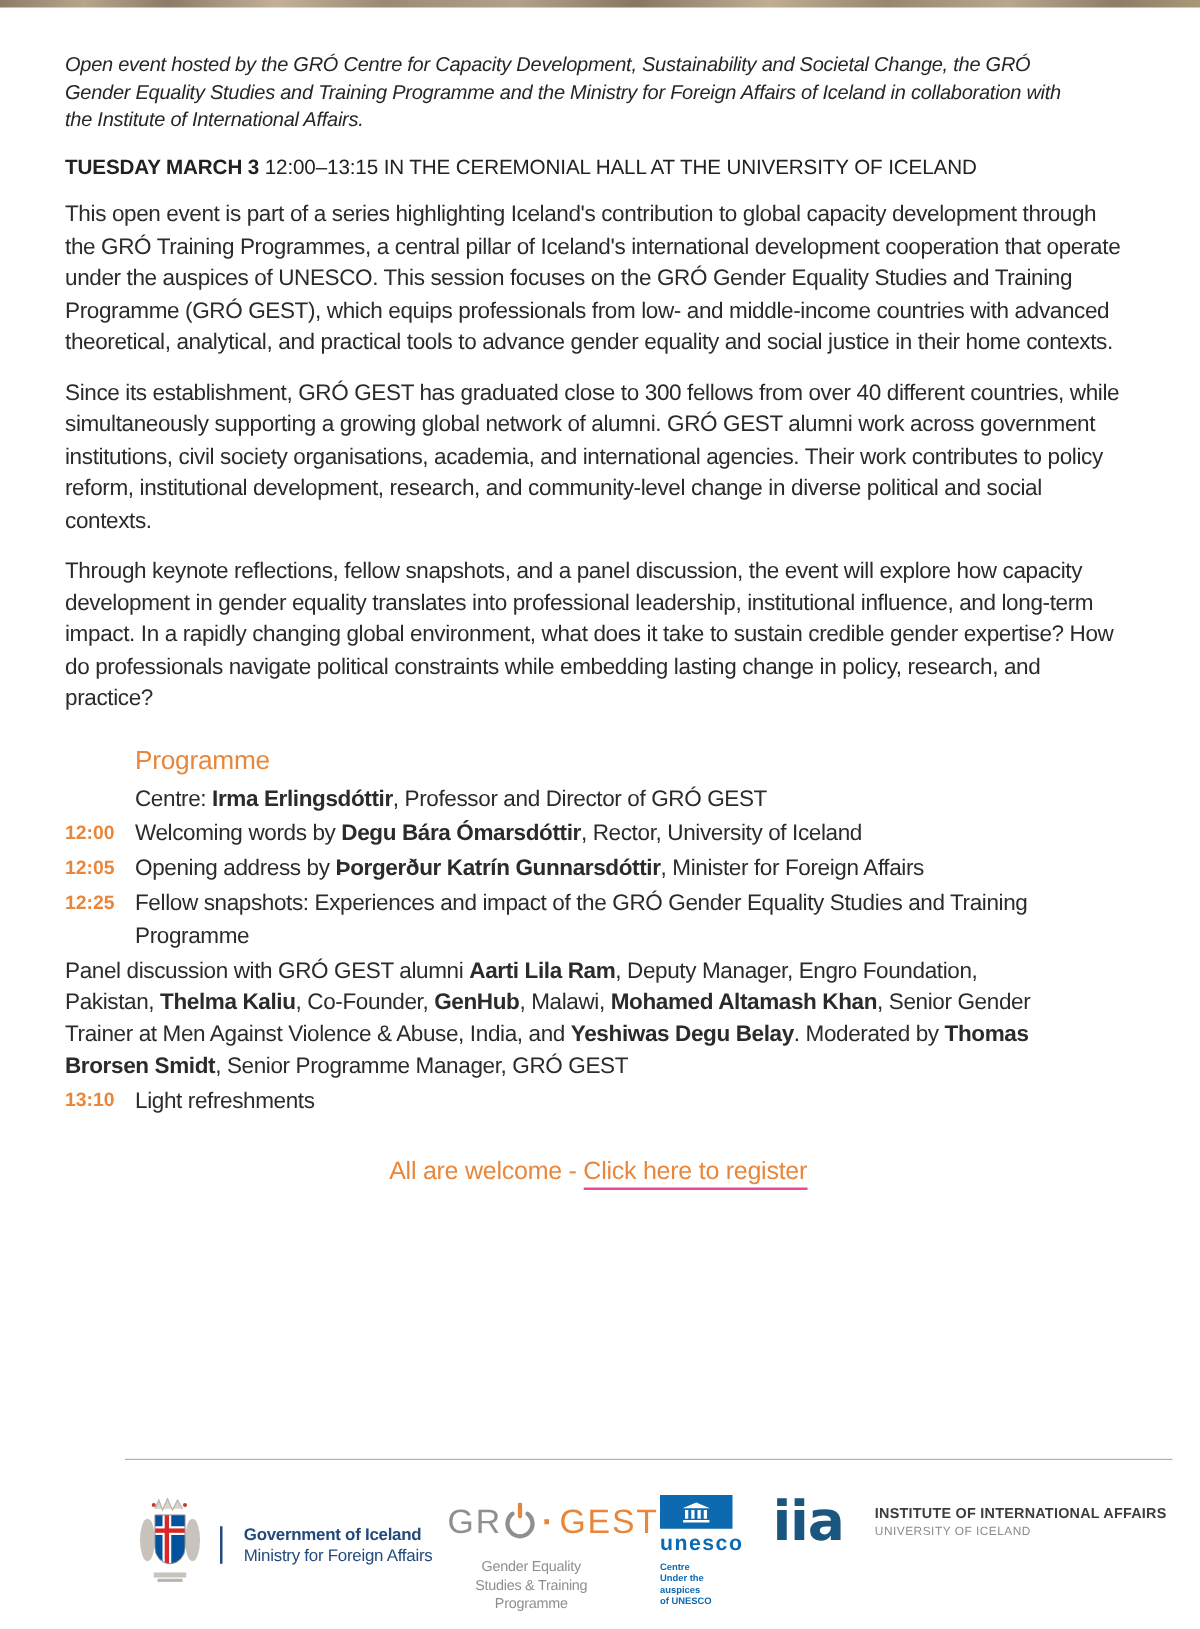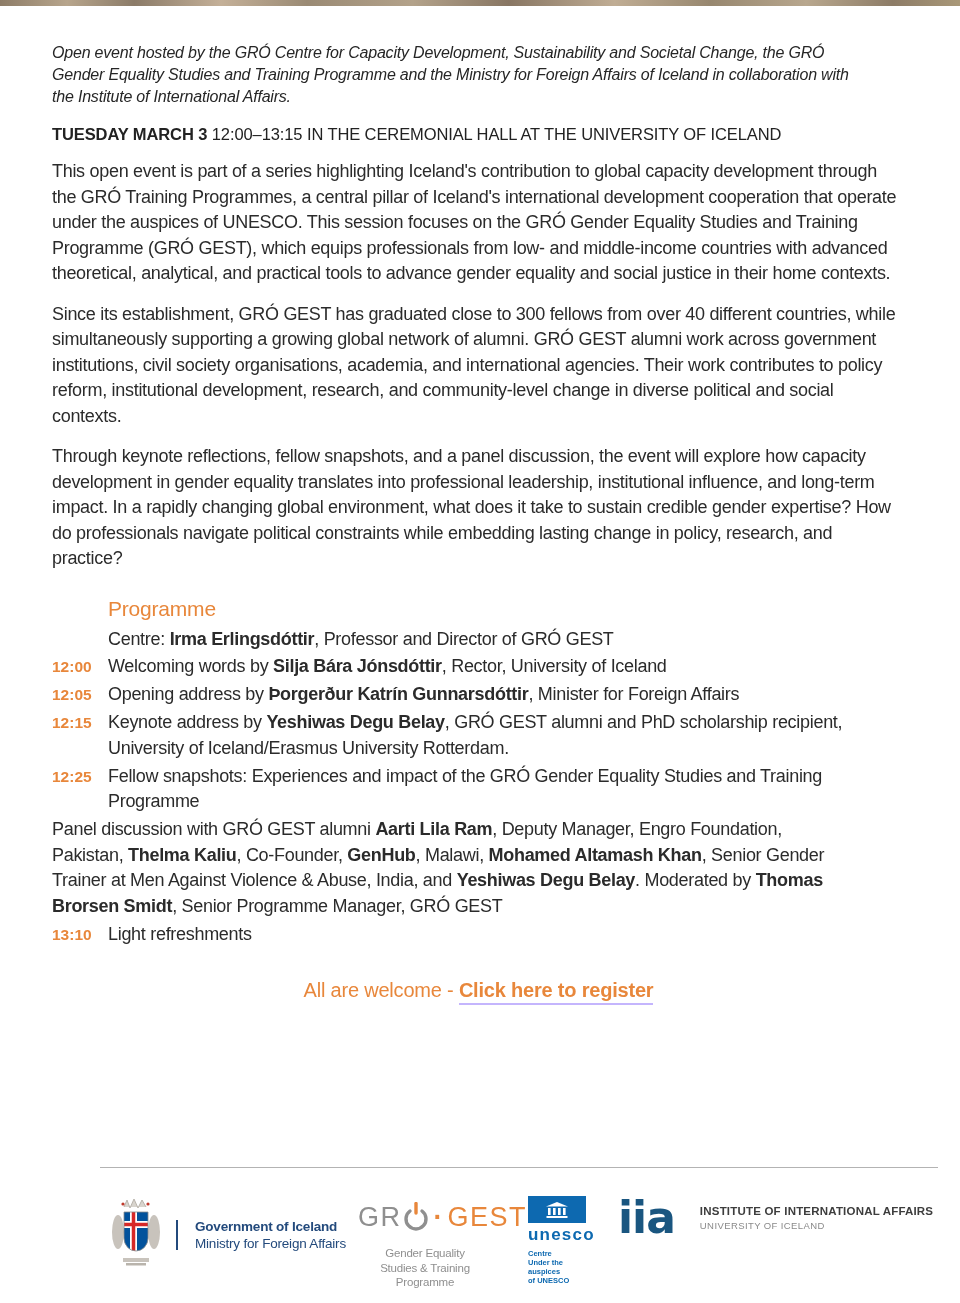--- a/index.html
+++ b/index.html
@@ -39,22 +39,22 @@
     flex:0 0 56px; font-size:15.5px; font-weight:bold; color:#E8873B;
     padding-top:4px; letter-spacing:0;
   }
   .prog-text { flex:1; max-width:798px; font-size:18px; line-height:25.5px; letter-spacing:-0.3px; }
 
   .register-line {
     margin-top:32px; text-align:center; font-size:20px; letter-spacing:-0.2px;
     color:#E8873B;
   }
   .register-line a {
-    color:#E8873B; font-weight:bold; text-decoration:none;
-    border-bottom:2px solid #c4b5fd; padding-bottom:2px; cursor:pointer;
+    color:#E8873B; font-weight:normal; text-decoration:none;
+    border-bottom:2px solid #ec4899; padding-bottom:2px; cursor:pointer;
   }
 
   .footer-divider {
     position:absolute; top:1167px; left:100px; width:838px; height:0;
     border-top:1.5px solid #b3b3b3;
   }
   .footer { position:absolute; top:1190px; left:0; width:960px; height:113px; }
 
   .gov-logo { position:absolute; left:110px; top:8px; display:flex; align-items:center; }
   .gov-sep { width:2px; height:30px; background:#234A7C; margin:0 17px 0 14px; }
@@ -95,29 +95,25 @@
   <p class="body-para">This open event is part of a series highlighting Iceland's contribution to global capacity development through the GRÓ Training Programmes, a central pillar of Iceland's international development cooperation that operate under the auspices of UNESCO. This session focuses on the GRÓ Gender Equality Studies and Training Programme (GRÓ GEST), which equips professionals from low- and middle-income countries with advanced theoretical, analytical, and practical tools to advance gender equality and social justice in their home contexts.</p>
   <p class="body-para">Since its establishment, GRÓ GEST has graduated close to 300 fellows from over 40 different countries, while simultaneously supporting a growing global network of alumni. GRÓ GEST alumni work across government institutions, civil society organisations, academia, and international agencies. Their work contributes to policy reform, institutional development, research, and community-level change in diverse political and social contexts.</p>
   <p class="body-para">Through keynote reflections, fellow snapshots, and a panel discussion, the event will explore how capacity development in gender equality translates into professional leadership, institutional influence, and long-term impact. In a rapidly changing global environment, what does it take to sustain credible gender expertise? How do professionals navigate political constraints while embedding lasting change in policy, research, and practice?</p>
 
   <div class="programme">
     <h2 class="prog-heading">Programme</h2>
     <div class="prog-chair"><span class="rich"><span>Centre: </span><span style="font-weight: bold;">Irma Erlingsdóttir</span><span>, Professor and Director of GRÓ GEST</span></span></div>
     <div>
         <div class="prog-row">
           <div class="prog-time">12:00</div>
-          <div class="prog-text"><span>Welcoming words by </span><span style="font-weight: bold;">Silja Bára Jónsdóttir</span><span>, Rector, University of Iceland</span></div>
+          <div class="prog-text"><span>Welcoming words by </span><span style="font-weight: bold;">Degu Bára Ómarsdóttir</span><span>, Rector, University of Iceland</span></div>
         </div>
         <div class="prog-row">
           <div class="prog-time">12:05</div>
           <div class="prog-text"><span>Opening address by </span><span style="font-weight: bold;">Þorgerður Katrín Gunnarsdóttir</span><span>, Minister for Foreign Affairs</span></div>
-        </div>
-        <div class="prog-row">
-          <div class="prog-time">12:15</div>
-          <div class="prog-text"><span>Keynote address by </span><span style="font-weight: bold;">Yeshiwas Degu Belay</span><span>, GRÓ GEST alumni and PhD scholarship recipient, University of Iceland/Erasmus University Rotterdam.</span></div>
         </div>
         <div class="prog-row">
           <div class="prog-time">12:25</div>
           <div class="prog-text"><span>Fellow snapshots: Experiences and impact of the GRÓ Gender Equality Studies and Training Programme</span></div>
         </div>
         <div class="prog-row">
           <div class="prog-text"><span>Panel discussion with GRÓ GEST alumni </span><span style="font-weight: bold;">Aarti Lila Ram</span><span>, Deputy Manager, Engro Foundation, Pakistan, </span><span style="font-weight: bold;">Thelma Kaliu</span><span>, Co-Founder, </span><span style="font-weight: bold;">GenHub</span><span>, Malawi, </span><span style="font-weight: bold;">Mohamed Altamash Khan</span><span>, Senior Gender Trainer at Men Against Violence &amp; Abuse, India, and </span><span style="font-weight: bold;">Yeshiwas Degu Belay</span><span>. Moderated by </span><span style="font-weight: bold;">Thomas Brorsen Smidt</span><span>, Senior Programme Manager, GRÓ GEST</span></div>
         </div>
         <div class="prog-row">
           <div class="prog-time">13:10</div>

